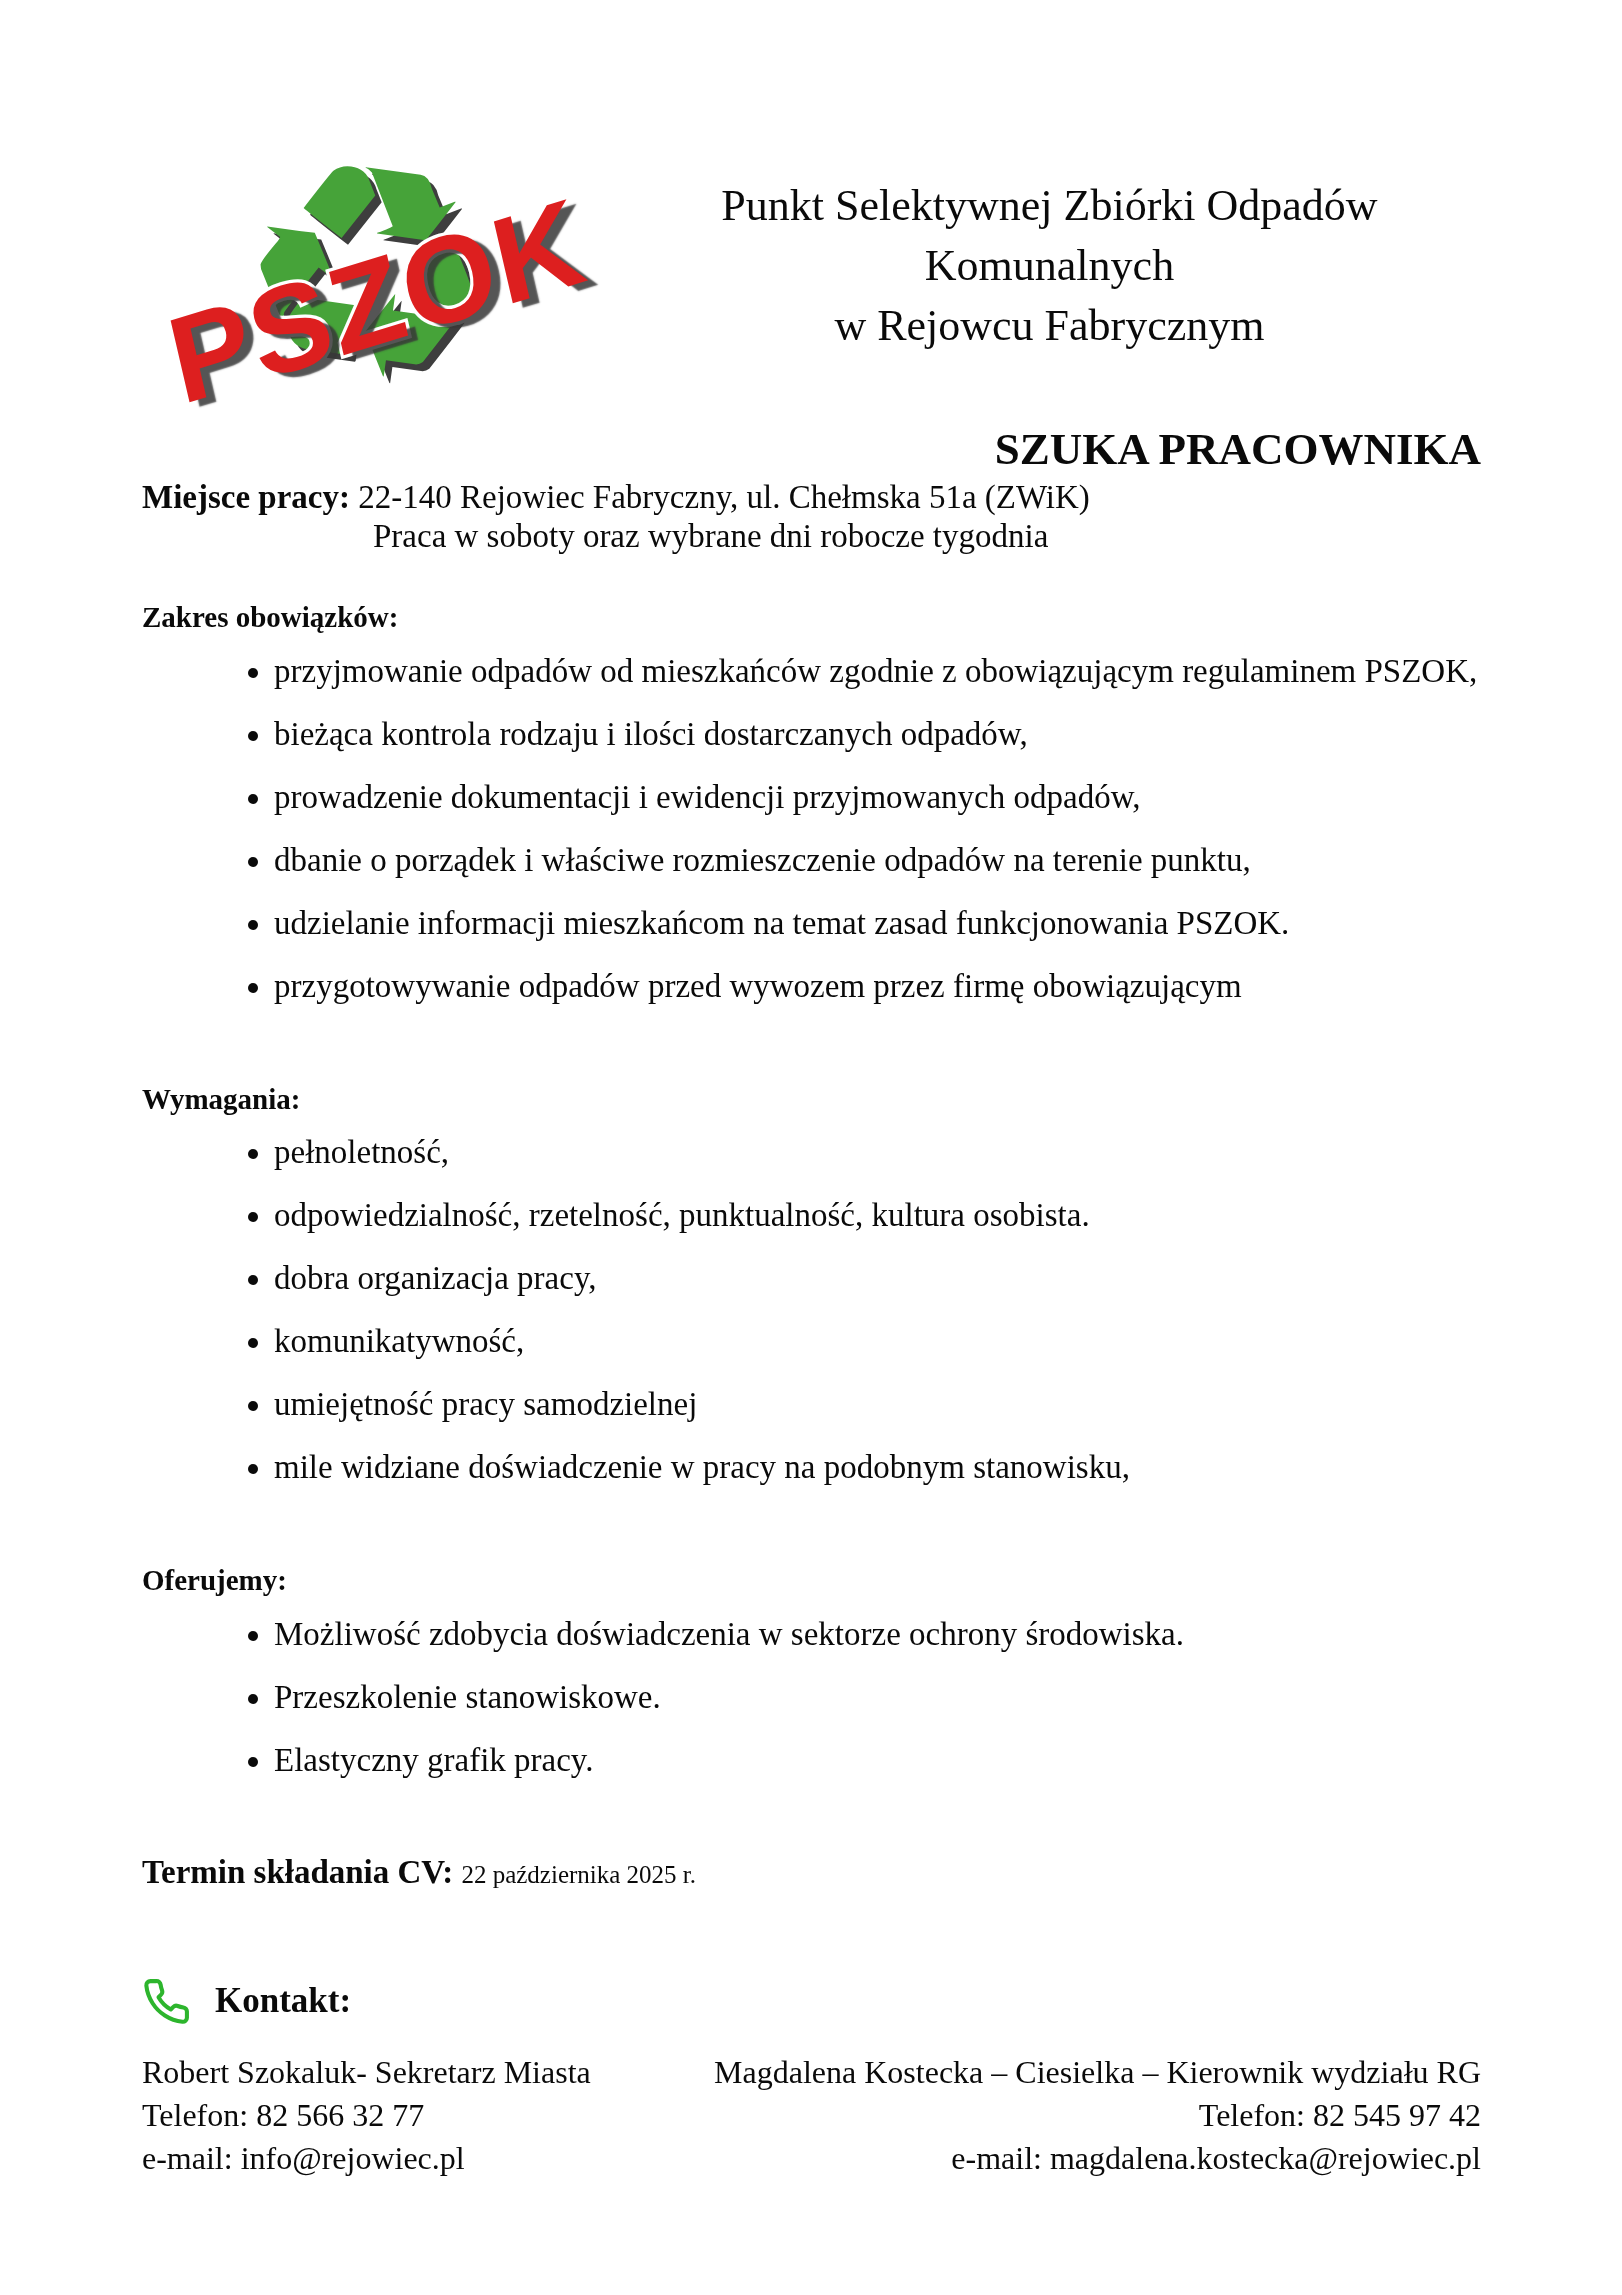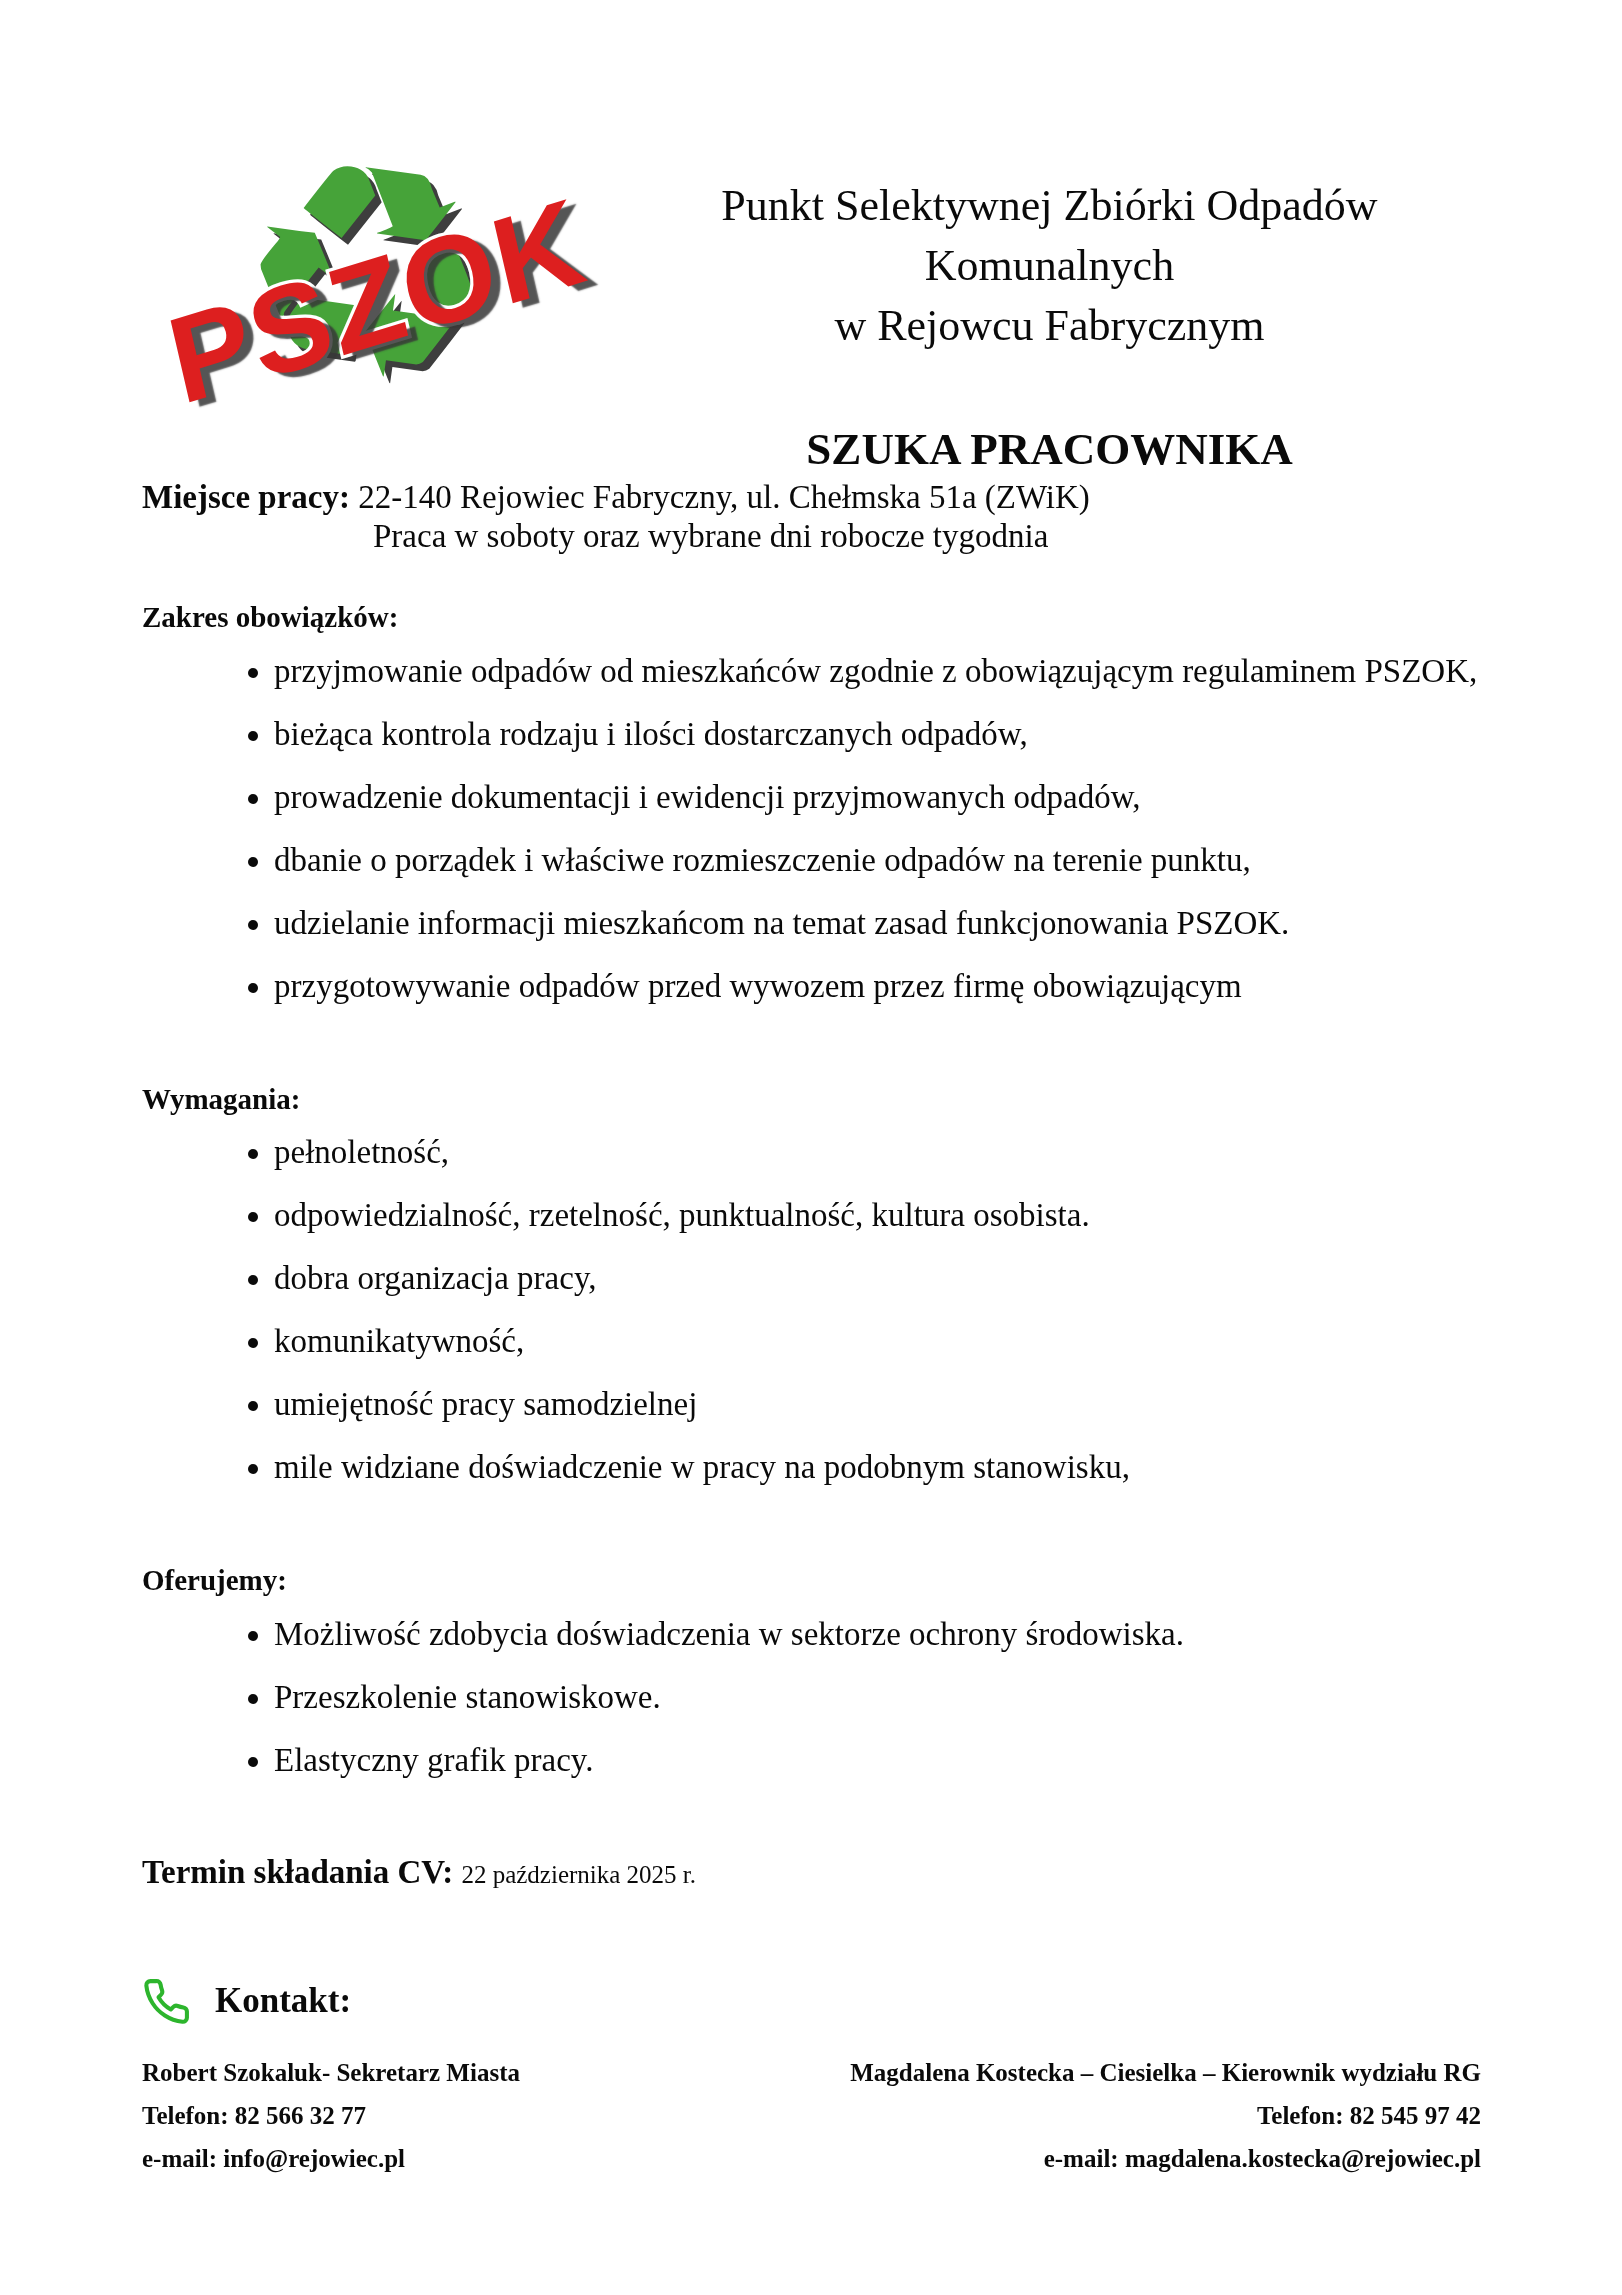--- a/index.html
+++ b/index.html
@@ -34,42 +34,42 @@
     font-weight: bold;
     font-size: 122px; letter-spacing: 1.5px;
     color: #dd1f1f;
     -webkit-text-stroke: 6.5px #ffffff;
     paint-order: stroke fill;
     text-shadow: 8.7px 7.3px 1.5px rgba(55,55,55,0.85);
     white-space: nowrap;
   }
   .header-text { flex: 1 1 auto; text-align: center; padding-top: 8.7px; }
   .org-title { font-size: 44px; line-height: 60px; }
-  .banner { margin-top: 67px; font-size: 45px; font-weight: bold; }
+  .banner { margin-top: 67px; font-size: 45px; font-weight: bold; text-align: right; }
 
   
   .workplace { margin-top: 20.3px; font-size: 33px; line-height: 39px; }
   .bold-label { font-weight: bold; }
   .workplace-line2 { padding-left: 231px; }
 
   .section-heading { font-size: 29px; font-weight: bold; line-height: 39px; }
   .mt-first { margin-top: 42px; }
   .mt-section { margin-top: 75px; }
 
   ul.bullets { margin: 14.5px 0 0 0; padding-left: 132px; list-style: disc; }
   ul.bullets li { font-size: 33px; line-height: 38px; margin-bottom: 25px; }
 
   .deadline { margin-top: 75px; font-size: 33px; }
   .deadline .value { font-weight: normal; font-size: 25px; }
 
   .kontakt-row { margin-top: 86px; display: flex; align-items: center; gap: 24px; }
   .phone-icon-box { width: 49px; height: 49px; flex: 0 0 auto; }
   .kontakt-heading { font-size: 35px; font-weight: bold; }
 
-  .contact-grid { margin-top: 25px; display: flex; justify-content: space-between; font-size: 25px; line-height: 43px; font-weight: bold; }
+  .contact-grid { margin-top: 25px; display: flex; justify-content: space-between; font-size: 32px; line-height: 43px; }
   .contact-col-left  { text-align: left; }
   .contact-col-right { text-align: right; }
 </style>
 </head>
 <body>
 
 <div class="page">
 
   <div class="header">
     <div class="logo">

